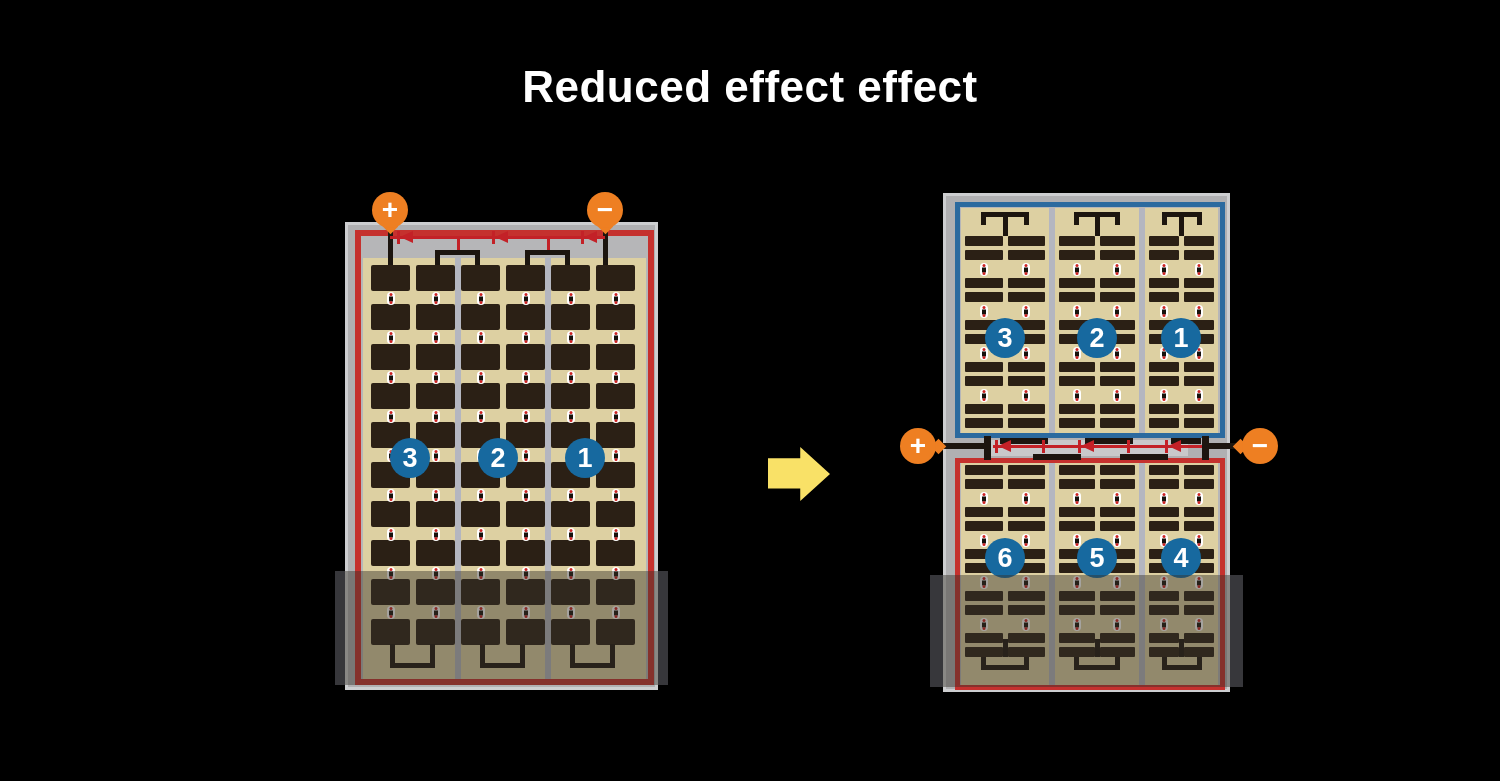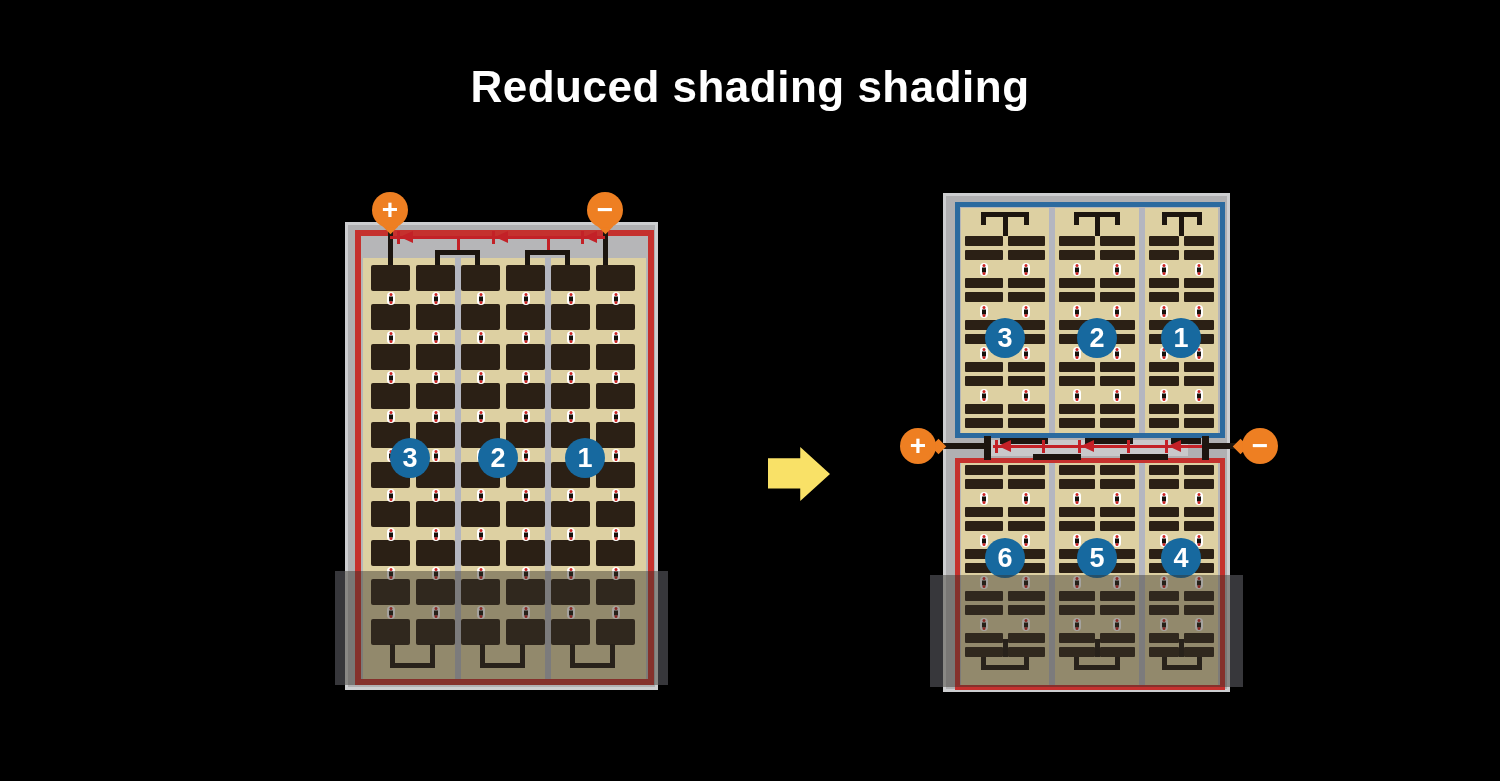--- a/index.html
+++ b/index.html
@@ -52,21 +52,21 @@
     position:absolute;left:768px;top:447px;width:62px;height:54px;z-index:2;
     clip-path:polygon(0% 21%,52% 21%,52% 0%,100% 50%,52% 100%,52% 77%,0% 77%);
   }
   .shade-band{position:absolute;z-index:0;}
   .shade-overlay{position:absolute;z-index:3;}
 </style>
 </head>
 <body>
 
 <div id="canvas">
-  <div id="title">Reduced shading shading</div>
+  <div id="title">Reduced effect effect</div>
 
   <div class="shade-band" id="shade-left-band" style="left: 335px; top: 571px; width: 333px; height: 114px; background: rgb(55, 55, 59);"></div>
   <div class="shade-band" id="shade-right-band" style="left: 930px; top: 575px; width: 313px; height: 112px; background: rgb(55, 55, 59);"></div>
 
   <div class="panel" id="left-panel" style="left: 345px; top: 222px; width: 313px; height: 468px; background: rgb(176, 176, 178); border: 3px solid rgb(205, 206, 208);">
       <div class="abs" style="left: 7px; top: 5px; width: 299px; height: 455px; border: 6px solid rgb(197, 49, 46); box-sizing: border-box; background: rgb(182, 182, 184);"></div>
       <div class="abs" style="left: 15px; top: 33px; width: 283px; height: 421px; background: rgb(221, 208, 162);"></div>
       <div class="abs" style="left: 107px; top: 33px; width: 6px; height: 421px; background: rgb(180, 182, 192);"></div>
       <div class="abs" style="left: 197px; top: 33px; width: 6px; height: 421px; background: rgb(180, 182, 192);"></div>
       <div class="abs" style="left: 23px; top: 40px; width: 39px; height: 26px; background: rgb(43, 32, 21); border-radius: 2px;"></div>

